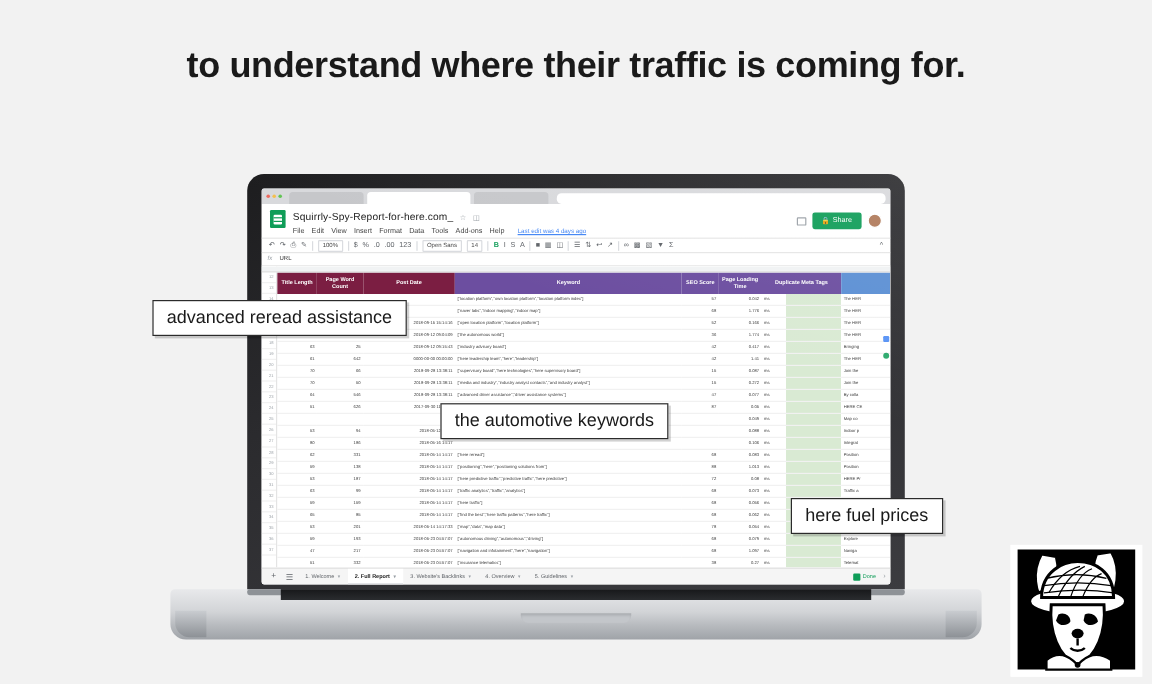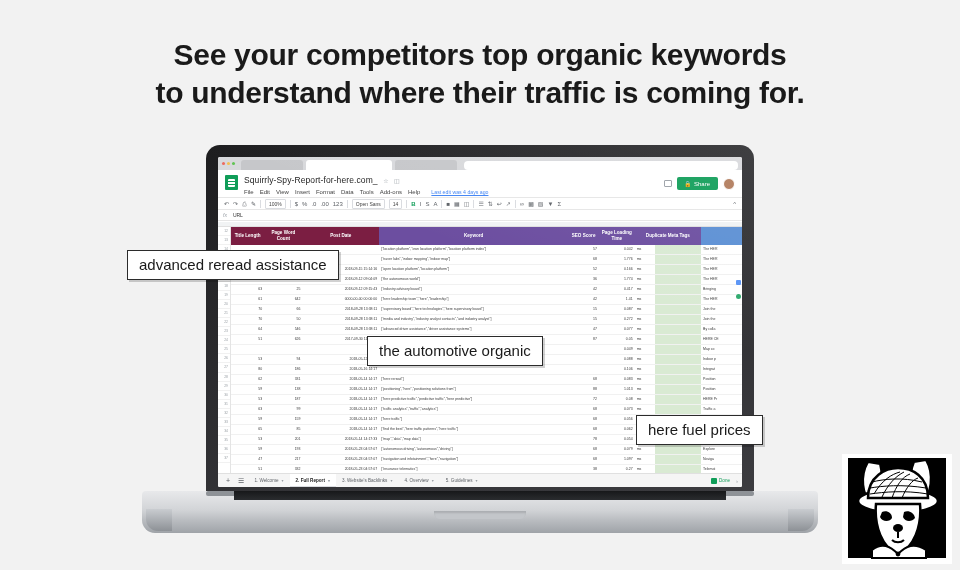--- a/index.html
+++ b/index.html
@@ -188,33 +188,32 @@
     color: #1a1a1a;
     font-size: 15px;
     line-height: 17px;
     padding: 5px 11px 6px 11px;
     white-space: nowrap;
     box-shadow: 2px 2px 0 rgba(0,0,0,.18);
     z-index: 20;
   }
   #callout-1 { left: 127px; top: 250px; }
   #callout-2 { left: 367px; top: 336px; }
-  #callout-3 { left: 636px; top: 415px; }
+  #callout-3 { left: 659px; top: 415px; }
 
   
   .logo-box {
     position: absolute; right: 8px; bottom: 6px; width: 110px; height: 110px;
     background: #fff; overflow: hidden;
   }
 </style>
 </head>
 <body>
 
 <div class="headline">
-  <span>See your competitors top organic keywords</span>
   <span class="l2">to understand where their traffic is coming for.</span>
 </div>
 
 <div class="laptop">
 
   <div class="lid">
     <div class="screen">
 
       <div class="chrome">
         <div class="dots">
@@ -667,21 +666,21 @@
     <div class="notch"></div>
     <div class="footL"></div>
     <div class="footR"></div>
   </div>
 </div>
 
 <div class="callout" id="callout-1">
   <span>advanced reread assistance</span>
 </div>
 <div class="callout" id="callout-2">
-  <span>the automotive organic</span>
+  <span>the automotive keywords</span>
 </div>
 <div class="callout" id="callout-3">
   <span>here fuel prices</span>
 </div>
 
 <div class="logo-box">
   <svg viewBox="0 0 110 110" width="110" height="110" aria-hidden="true">
     <rect x="0" y="0" width="110" height="110" fill="#ffffff"></rect>
     <path d="M6 4 H104 V104 H6 Z" fill="#000000"></path>
 

